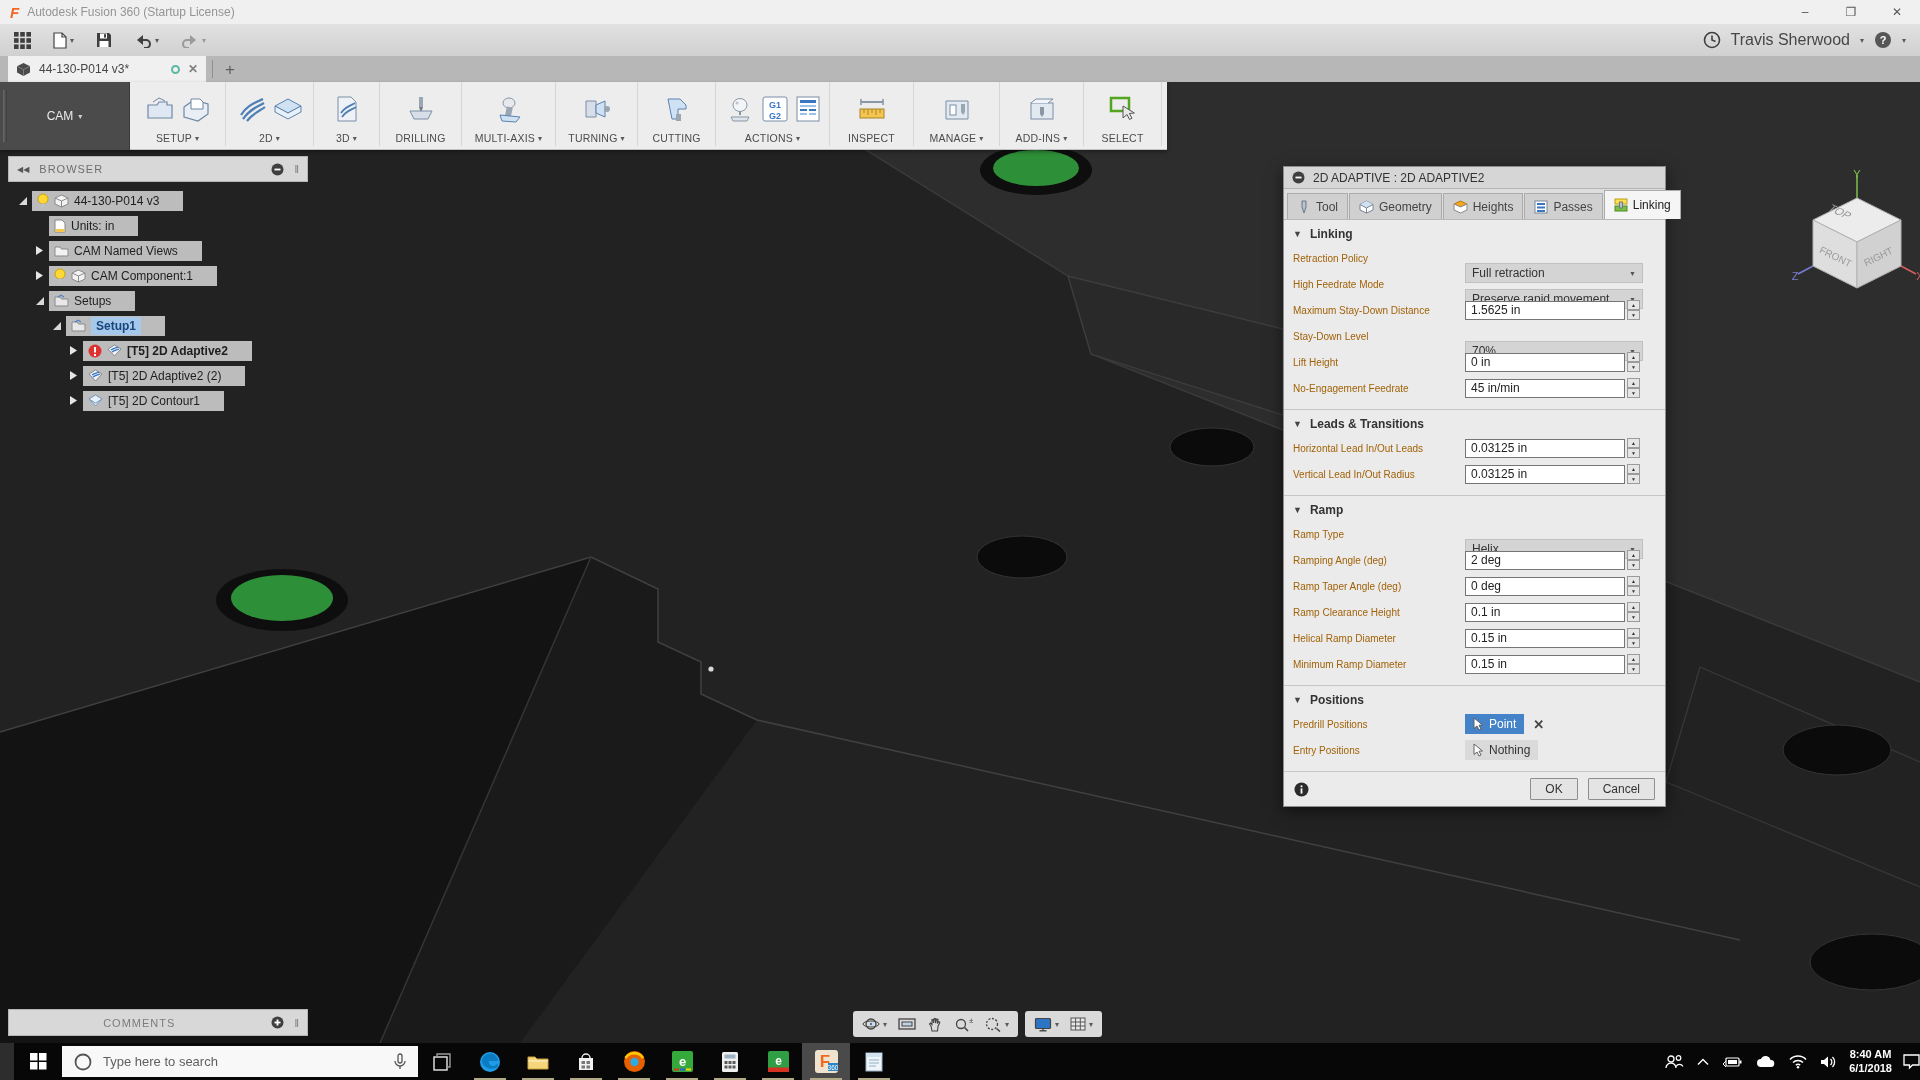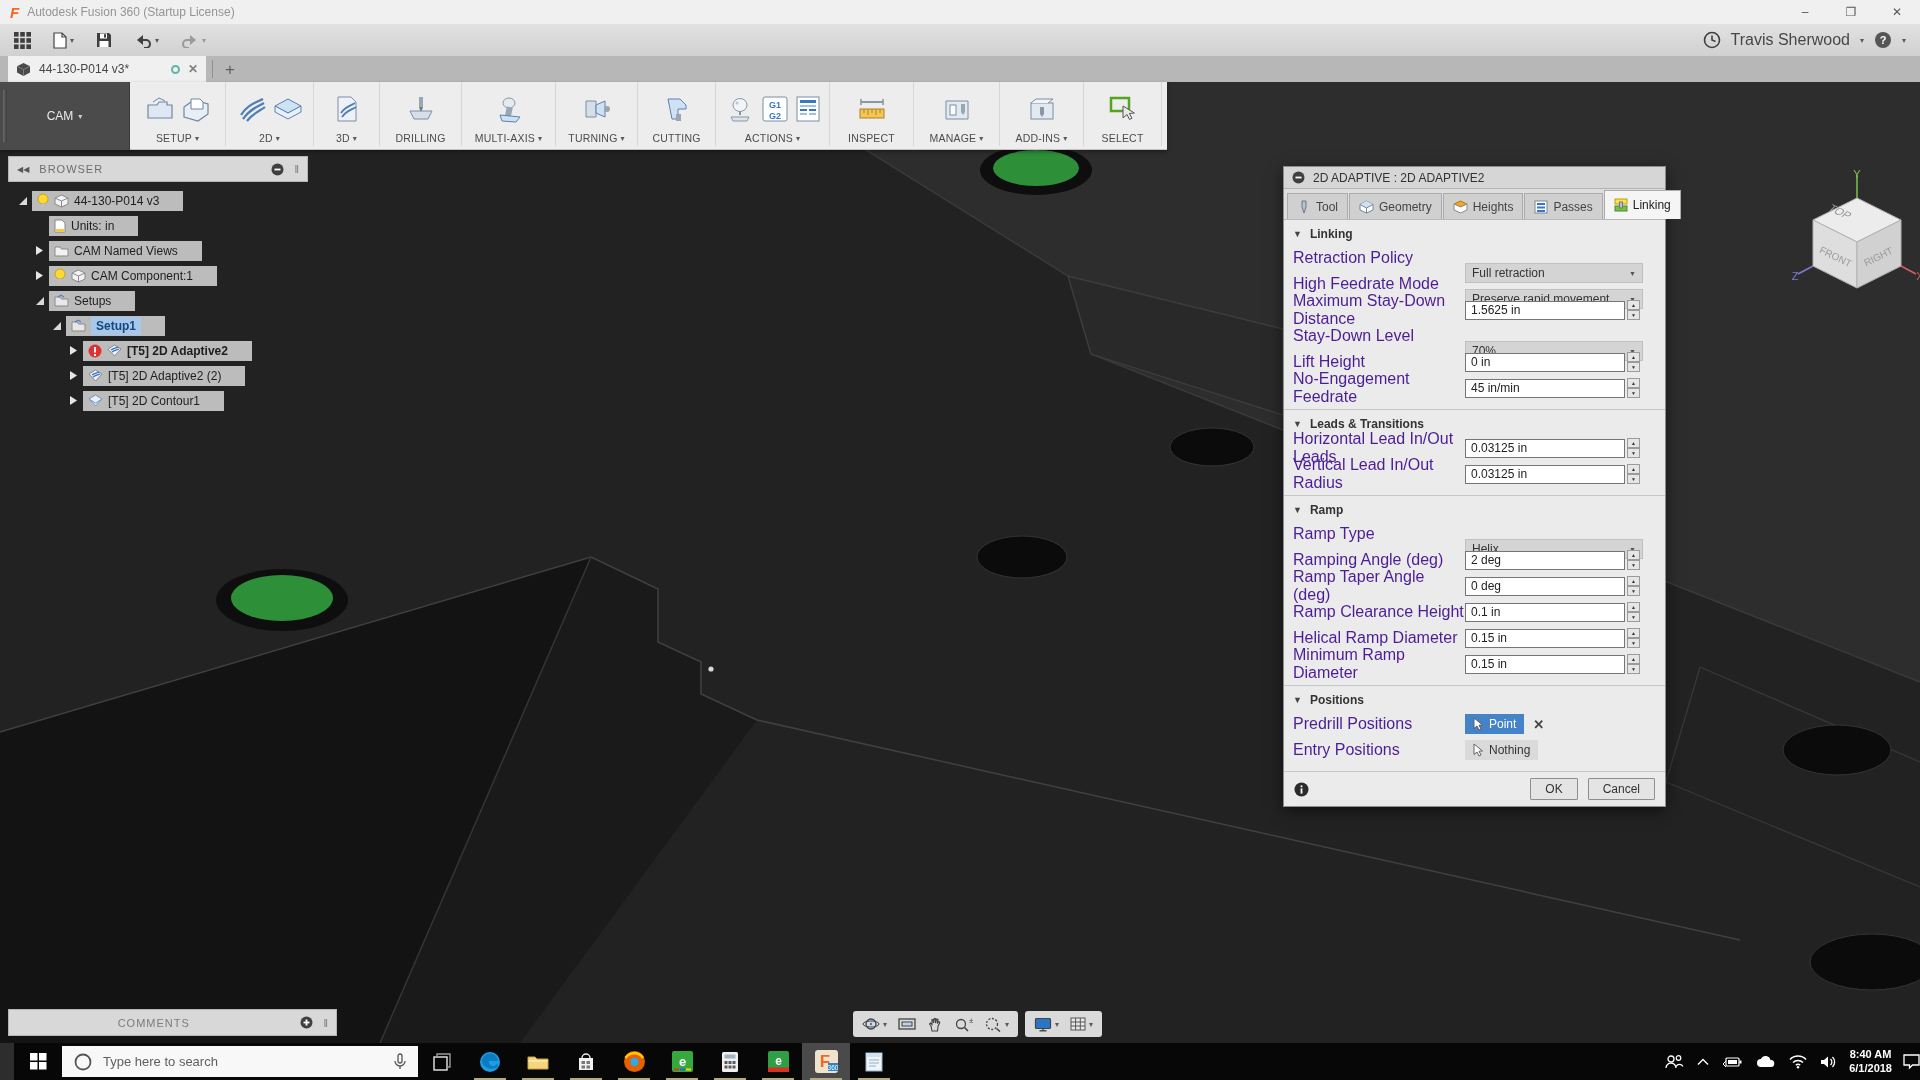--- a/index.html
+++ b/index.html
@@ -79,21 +79,21 @@
   #dlg-tabs { height:31px; background:#dedede; display:flex; align-items:flex-end; padding:0 3px;
     border-bottom:1px solid #b9b9b9; gap:1px; }
   .dlg-tab { height:26px; background:#d0d0d0; border:1px solid #ababab; border-bottom:none;
     display:flex; align-items:center; gap:5px; padding:0 9px; font-size:12px; color:#444; }
   .dlg-tab.active { height:29px; background:#f5f5f5; color:#222; }
   .sec { border-bottom:1px solid #c6c6c6; padding:3px 9px 8px; }
   .sec-title { height:22px; display:flex; align-items:center; gap:8px; font-size:12px;
     font-weight:bold; color:#333; }
   .sec-arrow { font-size:9px; color:#444; }
   .drow { height:26px; display:flex; align-items:center; }
-  .dlabel { width:172px; font-size:16px; color:#4c1d95; flex-shrink:0; }
+  .dlabel { width:172px; font-size:10px; color:#a16207; flex-shrink:0; }
   .dropdown { width:178px; height:20px; background:#d4d4d4; border:1px solid #c0c0c0;
     display:flex; align-items:center; padding:0 6px; font-size:12px; color:#333;margin-top:30px; }
   .dd-arrow { margin-left:auto; font-size:7px; color:#555; }
   .spinwrap { display:flex; align-items:center; }
   .numinput { width:160px; height:19px; background:#fff; border:1px solid #757575; font-size:12px;
     color:#222; padding:0 5px; font-family:"Liberation Sans", sans-serif; }
   .spin { width:13px; height:20px; margin-left:2px; display:flex; flex-direction:column; }
   .spin div { flex:1; background:#e6e6e6; border:1px solid #9b9b9b; display:flex; align-items:center;
     justify-content:center; font-size:5px; color:#333; }
   .checkbox { width:15px; height:15px; background:#fff; border:1.5px solid #555; border-radius:2px;
@@ -102,21 +102,21 @@
   .selbtn.blue { background:#4583c9; color:#fff; }
   .selbtn.gray { background:#dadada; color:#333; }
   .clear-x { margin-left:9px; color:#444; font-size:13px; font-weight:bold; }
   #dlg-footer { height:34px; display:flex; align-items:center; padding:0 10px; }
   .dlg-btn { height:22px; padding:0 14px; background:#e4e4e4; border:1px solid #8f8f8f;
     font-size:12px; color:#333; display:flex; align-items:center; border-radius:1px; }
   #ok-btn { margin-left:auto; }
   #cancel-btn { margin-left:10px; }
 
   
-  #commentsbar { position:absolute; left:8px; top:1009px; width:329px; height:27px; background:#d8d8d8;
+  #commentsbar { position:absolute; left:8px; top:1009px; width:300px; height:27px; background:#d8d8d8;
     border:1px solid #b5b5b5; display:flex; align-items:center; padding:0 8px; gap:10px; }
   #comments-label { font-size:11px; color:#7c7c7c; letter-spacing:1px; flex:1; text-align:center; }
   #navbar { position:absolute; left:853px; top:1011px; height:26px; display:flex; gap:7px; }
   .nav-group { background:#dadada; border-radius:3px; display:flex; align-items:center; gap:11px;
     padding:0 9px; }
   .nav-item { display:flex; align-items:center; gap:3px; }
 
   
   #taskbar { position:absolute; left:14px; top:1043px; width:1920px; height:37px; background:#070707;
     display:flex; align-items:center; }

